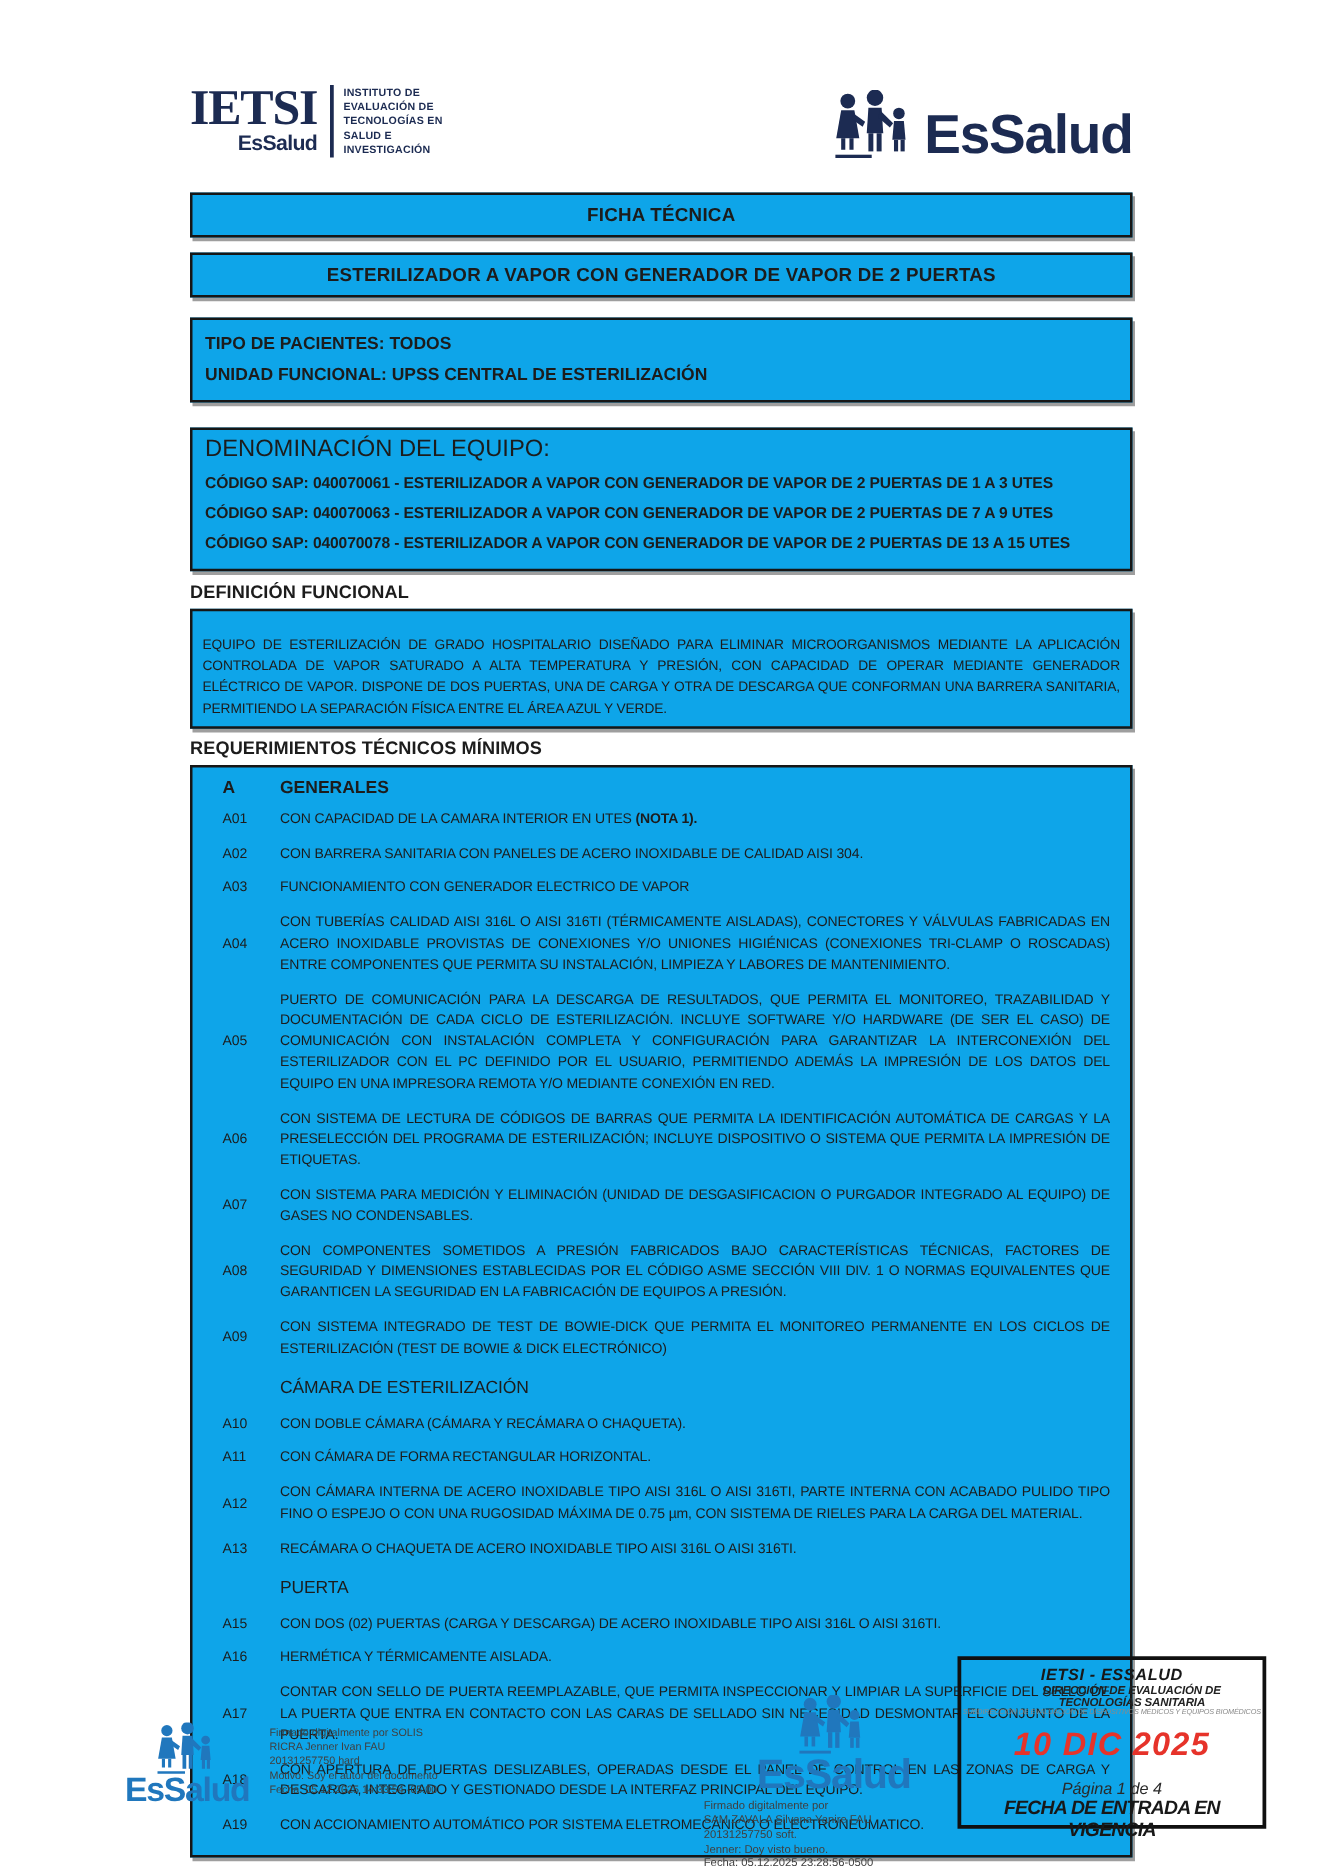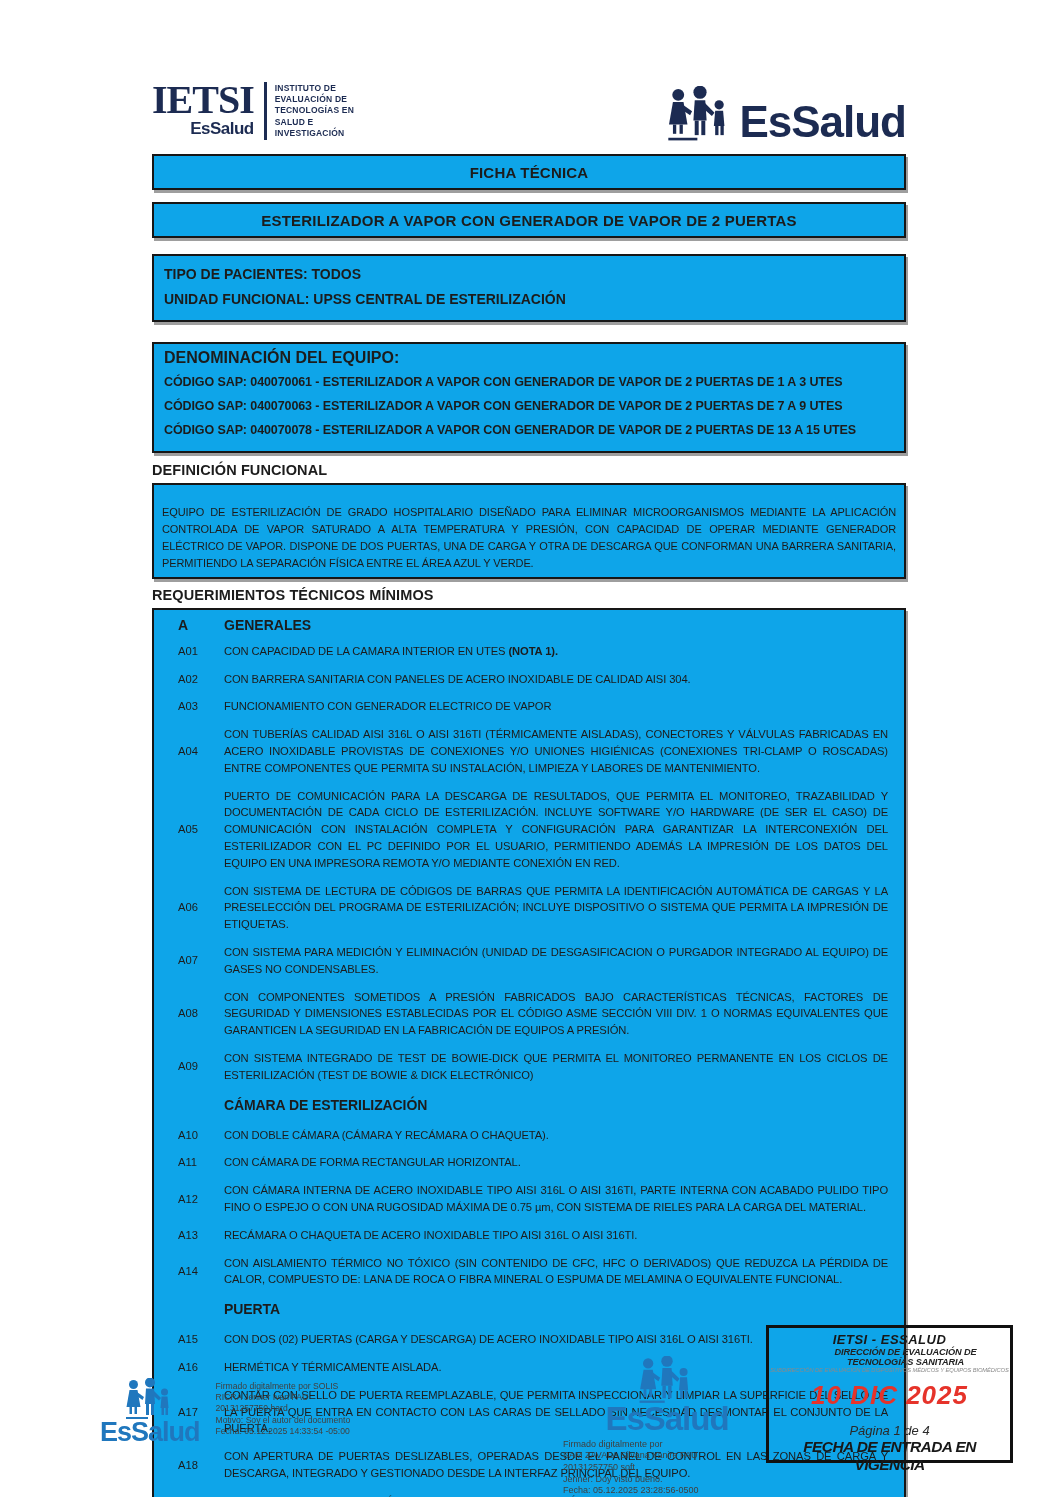--- a/index.html
+++ b/index.html
@@ -1,50 +1,50 @@
 <!DOCTYPE html>
 <html lang="es"><head>
 <meta charset="utf-8">
 <style>
   html,body{margin:0;padding:0;background:#ffffff;}
   .page{
     position:relative;width:1058px;height:1497px;background:#fff;
     font-family:"Liberation Sans",sans-serif;color:#1c1c1c;overflow:hidden;
   }
   
-  .header{position:absolute;top:82px;left:152px;width:754px;height:72px;}
+  .header{position:absolute;top:68px;left:152px;width:754px;height:72px;}
   .ietsi-logo{position:absolute;left:0;top:0;display:flex;align-items:center;color:#1c2b52;}
   .ietsi-word{font-family:"Liberation Serif",serif;font-weight:bold;font-size:40px;line-height:0.85;letter-spacing:-1px;text-align:right;}
   .ietsi-sub{font-family:"Liberation Sans",sans-serif;font-weight:bold;font-size:17px;letter-spacing:-0.5px;text-align:right;margin-top:2px;}
   .ietsi-divider{width:3px;background:#1c2b52;height:58px;margin:0 8px 0 10px;}
   .ietsi-lines{font-size:8.5px;font-weight:bold;line-height:1.3;letter-spacing:0.2px;}
   .essalud-logo{position:absolute;display:flex;align-items:flex-end;gap:6px;color:#1c2b52;}
   .essalud-logo.hdr{right:0;top:4px;}
   .essalud-word{font-weight:bold;letter-spacing:-1px;line-height:0.9;}
   .essalud-logo.hdr .essalud-word{font-size:44px;}
   .fam-icon{display:block;}
   
   .content{position:absolute;left:152px;top:154px;width:754px;}
   .bx{border:2px solid #161616;box-shadow:2px 3px 0 #9e9e9e;background:#0ea5e9;box-sizing:border-box;}
   .titlebox{height:36px;display:flex;align-items:center;justify-content:center;font-weight:bold;font-size:15px;letter-spacing:0.2px;}
   .ficha{margin-bottom:12px;}
   .equipo{margin-bottom:16px;}
   .unidadbox{padding:6px 10px 8px;margin-bottom:20px;font-weight:bold;font-size:14px;line-height:1.8;}
   .denombox{padding:5px 10px 8px;margin-bottom:9px;}
-  .denom-head{font-weight:bold;font-size:16px;margin-bottom:4px;}
+  .denom-head{font-weight:normal;font-size:19px;margin-bottom:4px;}
   .denom-item{font-weight:bold;font-size:12.5px;line-height:1.9;letter-spacing:-0.1px;}
   .sec-head{font-weight:bold;font-size:14.5px;margin:2px 0 5px;letter-spacing:0.1px;}
   .defbox{padding:19px 8px 5px;font-size:11px;line-height:1.55;text-align:justify;margin-bottom:8px;letter-spacing:-0.1px;}
   .reqbox{padding:7px 0 4px;min-height:780px;}
   .req-sectionrow{display:grid;grid-template-columns:34px 1fr;column-gap:12px;padding:0 16px 0 24px;font-weight:bold;font-size:14px;margin-bottom:10px;}
   .req-row{display:grid;grid-template-columns:34px 1fr;column-gap:12px;padding:0 16px 0 24px;margin-bottom:11px;font-size:11.2px;line-height:1.5;}
   .req-row .code{text-align:left;align-self:center;}
   .req-row .txt{text-align:justify;letter-spacing:-0.1px;}
   .req-row.t-sub{margin:3px 0 11px;}
-  .req-row.t-sub .txt{font-weight:bold;font-size:14px;text-align:left;}
+  .req-row.t-sub .txt{font-weight:normal;font-size:14px;text-align:left;}
   
   .sig1{position:absolute;left:100px;top:1378px;display:flex;gap:16px;align-items:flex-start;}
   .sig-logo{display:flex;flex-direction:column;align-items:center;color:#2077bd;}
   .sig1 .essalud-word{font-size:27px;color:#2077bd;}
   .sig-text{font-size:8.6px;color:#404040;line-height:1.3;padding-top:3px;}
   .sig2{position:absolute;left:563px;top:1356px;width:190px;}
   .sig2 .sig-logo{align-items:center;margin-left:18px;}
   .sig2 .essalud-word{font-size:33px;color:#2077bd;}
   .sig2 .sig-text{font-size:9px;margin-top:2px;}
   
@@ -200,24 +200,20 @@
           <div class="req-row t-item">
             <span class="code">A12</span>
             <span class="txt"><span>CON CÁMARA INTERNA DE ACERO INOXIDABLE TIPO AISI 316L O AISI 316TI, PARTE INTERNA CON ACABADO PULIDO TIPO FINO O ESPEJO O CON UNA RUGOSIDAD MÁXIMA DE 0.75 µm, CON SISTEMA DE RIELES PARA LA CARGA DEL MATERIAL.</span><b></b></span>
           </div>
 
           <div class="req-row t-item">
             <span class="code">A13</span>
             <span class="txt"><span>RECÁMARA O CHAQUETA DE ACERO INOXIDABLE TIPO AISI 316L O AISI 316TI.</span><b></b></span>
           </div>
 
-          <div class="req-row t-item">
-            <span class="code">A14</span>
-            <span class="txt"><span>CON AISLAMIENTO TÉRMICO NO TÓXICO (SIN CONTENIDO DE CFC, HFC O DERIVADOS) QUE REDUZCA LA PÉRDIDA DE CALOR, COMPUESTO DE: LANA DE ROCA O FIBRA MINERAL O ESPUMA DE MELAMINA O EQUIVALENTE FUNCIONAL.</span><b></b></span>
-          </div>
 
           <div class="req-row t-sub">
             <span class="code"></span>
             <span class="txt"><span>PUERTA</span><b></b></span>
           </div>
 
           <div class="req-row t-item">
             <span class="code">A15</span>
             <span class="txt"><span>CON DOS (02) PUERTAS (CARGA Y DESCARGA) DE ACERO INOXIDABLE TIPO AISI 316L O AISI 316TI.</span><b></b></span>
           </div>

